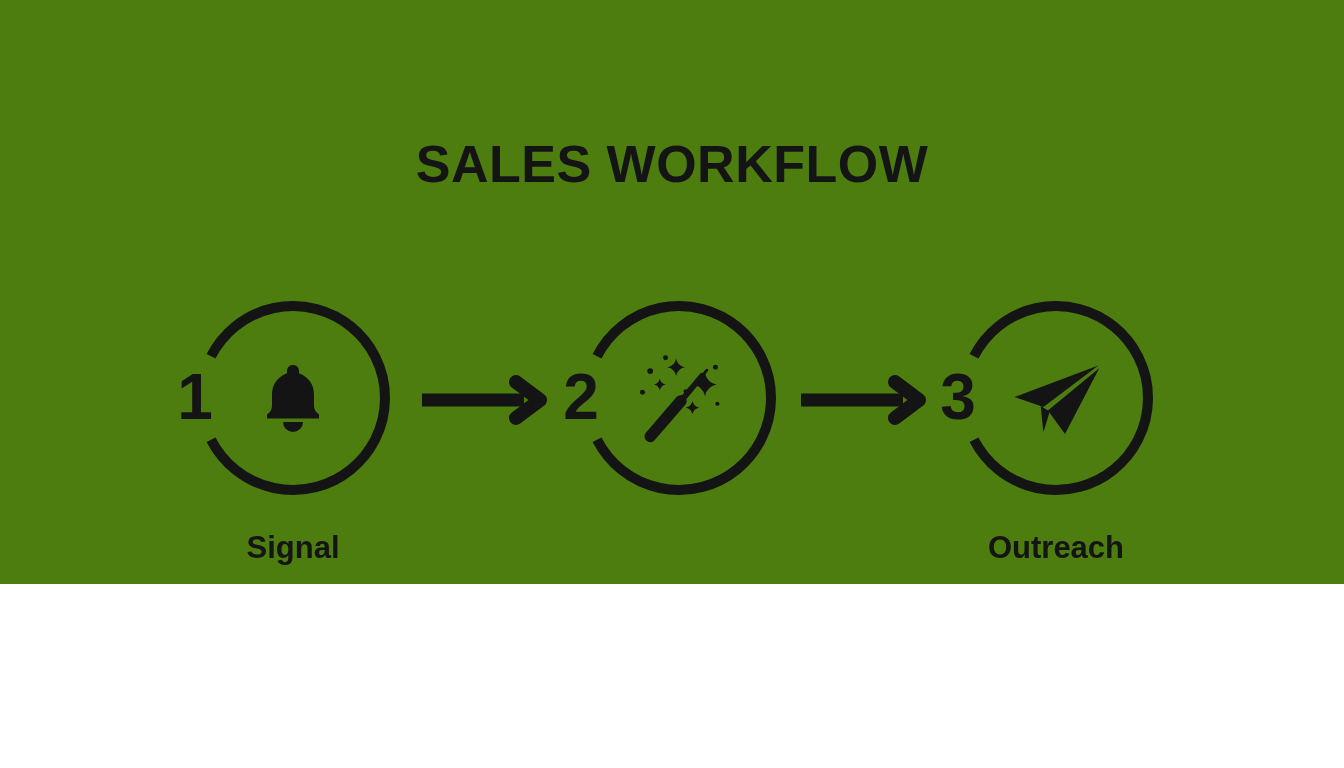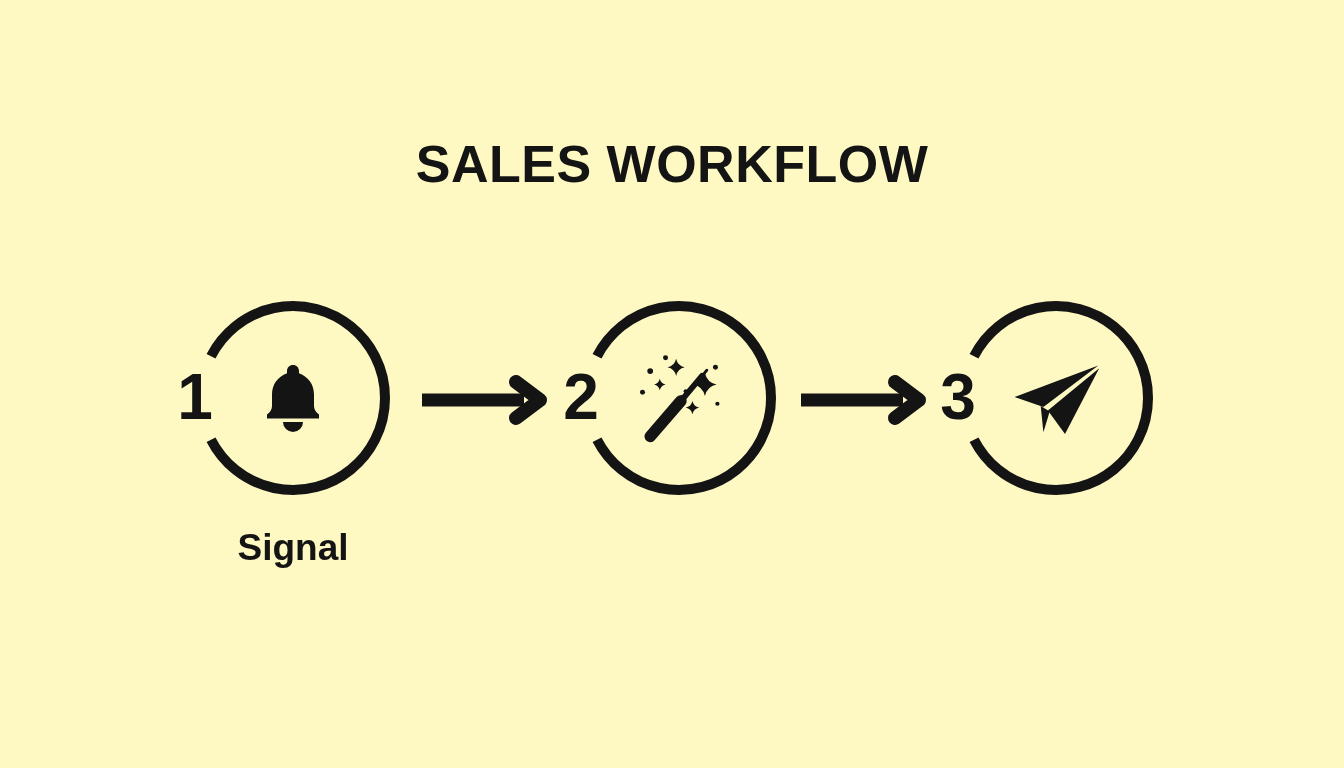--- a/index.html
+++ b/index.html
@@ -2,22 +2,22 @@
 <html><head>
 <meta charset="utf-8">
 <style>
   * { margin: 0; padding: 0; box-sizing: border-box; }
   html, body { background: #ffffff; }
   body { font-family: "Liberation Sans", "DejaVu Sans", sans-serif; }
 
   .canvas {
     position: relative;
     width: 1344px;
-    height: 768px;
-    background: #fef9c3;
+    height: 584px;
+    background: #4d7c0f;
     overflow: hidden;
   }
 
   .page-title {
     position: absolute;
     left: 0;
     right: 0;
     top: 136px;
     text-align: center;
     font-size: 52px;
@@ -62,21 +62,21 @@
     align-items: center;
     justify-content: center;
   }
 
   .step-label {
     position: absolute;
     left: 50%;
     top: 230px;
     transform: translateX(-50%);
     white-space: nowrap;
-    font-size: 37px;
+    font-size: 31px;
     font-weight: 700;
     color: #141414;
     line-height: 36px;
   }
   
   .step-2 .step-label { left: calc(50% - 5px); }
 
   .flow-arrow {
     position: absolute;
     top: 377px;
@@ -154,15 +154,16 @@
     <div class="step-icon">
       <svg width="90" height="76" viewBox="0 0 100 84">
 
         <path fill="#141414" d="M97 6 L4 41 L36 52 Z"></path>
 
         <path fill="#141414" d="M98 9 L41 56 L60 82 Z"></path>
 
         <path fill="#141414" d="M33 51 L43 57 L36 80 Z"></path>
       </svg>
     </div>
+    <div class="step-label">Outreach</div>
   </div>
 
 </div>
 
 </body></html>

